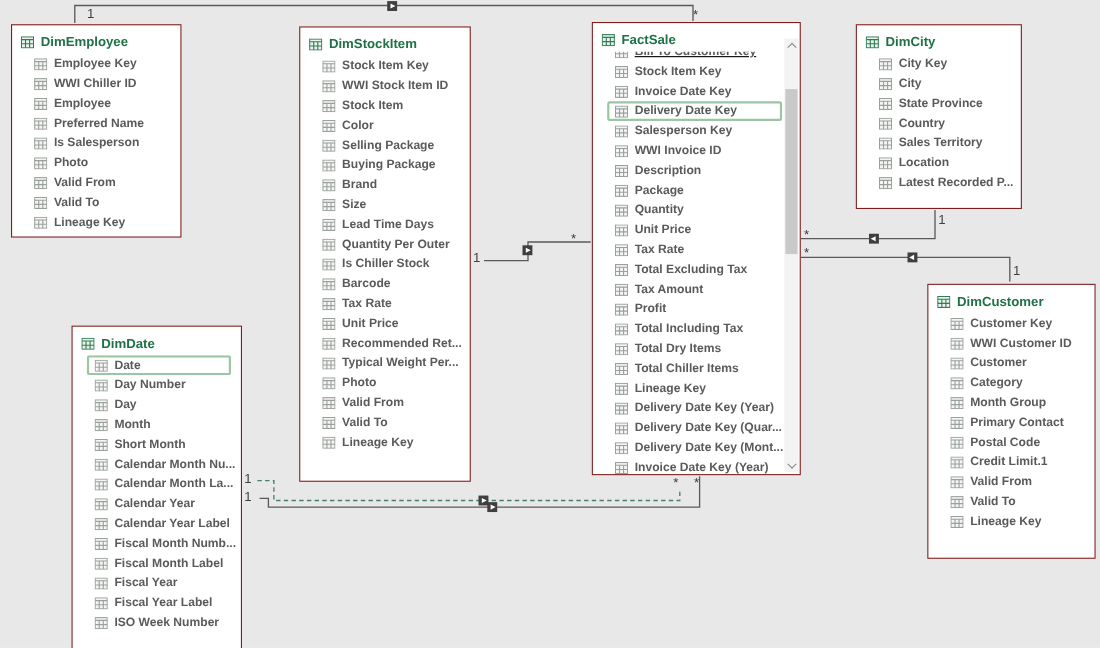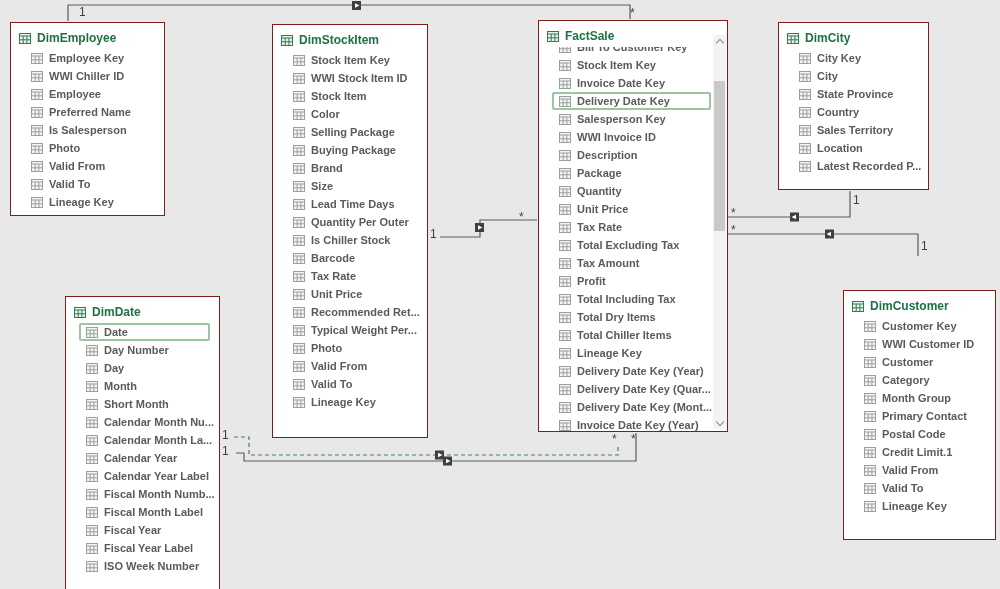--- a/index.html
+++ b/index.html
@@ -10,21 +10,21 @@
   .rline.inactive{stroke:#44806a;stroke-dasharray:4 3;}
   .marker-box{fill:#3f3f3f;}
   .marker-arrow{fill:#ffffff;}
   .card{position:absolute;font-size:12px;line-height:13px;color:#3f3f3f;}
   .table-box{position:absolute;background:#ffffff;border:1px solid #7f1d1d;box-sizing:border-box;}
   .tb-content{height:100%;overflow:hidden;}
   .tb-header{display:flex;align-items:center;gap:6px;padding:7px 8px 3px 8px;height:16px;}
   .tb-title{color:#1e7145;font-weight:bold;font-size:12px;white-space:nowrap;}
   .tb-fields{padding-left:20px;overflow:hidden;}
   .tb-row{display:flex;align-items:center;gap:6px;height:18px;position:relative;white-space:nowrap;}
-  .tb-row.clipped{margin-top:-9px;}
+  .tb-row.clipped{margin-top:-9px;text-decoration:underline;}
   .tb-row.selected::before{content:'';position:absolute;left:-7px;right:9px;top:0;bottom:0;
       border:2px solid #9cc5a4;border-radius:2px;pointer-events:none;}
   .scrolled .tb-row.selected::before{right:16px;}
   .tb-label{font-size:11px;font-weight:bold;color:#5a5a5a;}
   .grid-icon{flex:0 0 auto;display:block;}
   .vscroll{position:absolute;top:14px;right:1px;bottom:2px;width:13px;background:#f3f3f3;}
   .vs-thumb{position:absolute;left:1px;right:1px;top:46px;height:150px;background:#c9c9c9;}
   .vs-arrow{position:absolute;left:0;width:13px;height:13px;}
   .vs-arrow.up{top:0;}
   .vs-arrow.down{bottom:0;}
@@ -851,21 +851,21 @@
                 <line x1="4.2" y1="3" x2="4.2" y2="10.5" stroke="#9aa09c"></line>
                 <line x1="7.9" y1="3" x2="7.9" y2="10.5" stroke="#9aa09c"></line>
                 <line x1="0.5" y1="6.8" x2="11.5" y2="6.8" stroke="#9aa09c"></line>
               </svg>
             </span>
             <span class="tb-label">Latest Recorded P...</span>
           </div>
         </div>
       </div>
   </div>
-  <div class="table-box" style="left:843px;top:258px;width:153px;height:250px;margin-top:32px;">
+  <div class="table-box" style="left:843px;top:258px;width:153px;height:250px;">
     <div class="tb-content">
         <div class="tb-header">
           <span>
             <svg class="grid-icon" width="12" height="11" viewBox="0 0 12 11" aria-hidden="true">
               <rect x="0.5" y="0.5" width="11" height="10" fill="#eaf2ec" stroke="#2f7d55"></rect>
               <line x1="0.5" y1="3" x2="11.5" y2="3" stroke="#2f7d55"></line>
               <line x1="4.2" y1="3" x2="4.2" y2="10.5" stroke="#2f7d55"></line>
               <line x1="7.9" y1="3" x2="7.9" y2="10.5" stroke="#2f7d55"></line>
               <line x1="0.5" y1="6.8" x2="11.5" y2="6.8" stroke="#2f7d55"></line>
             </svg>

